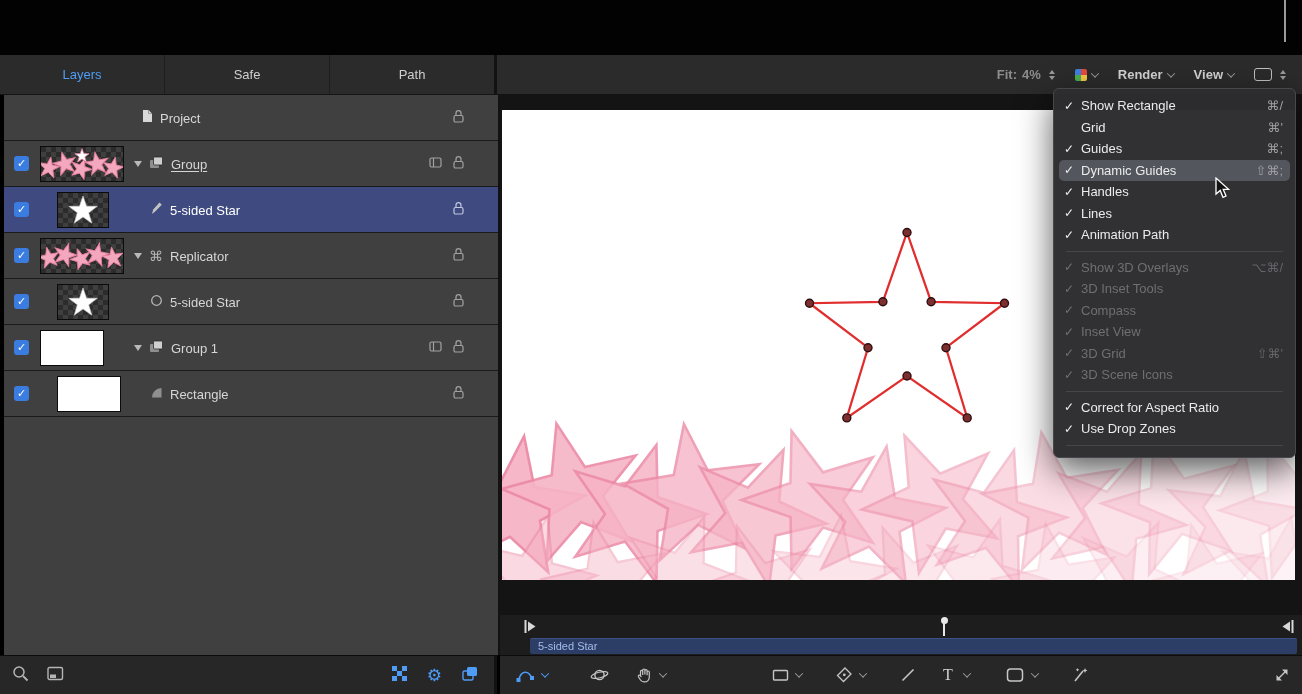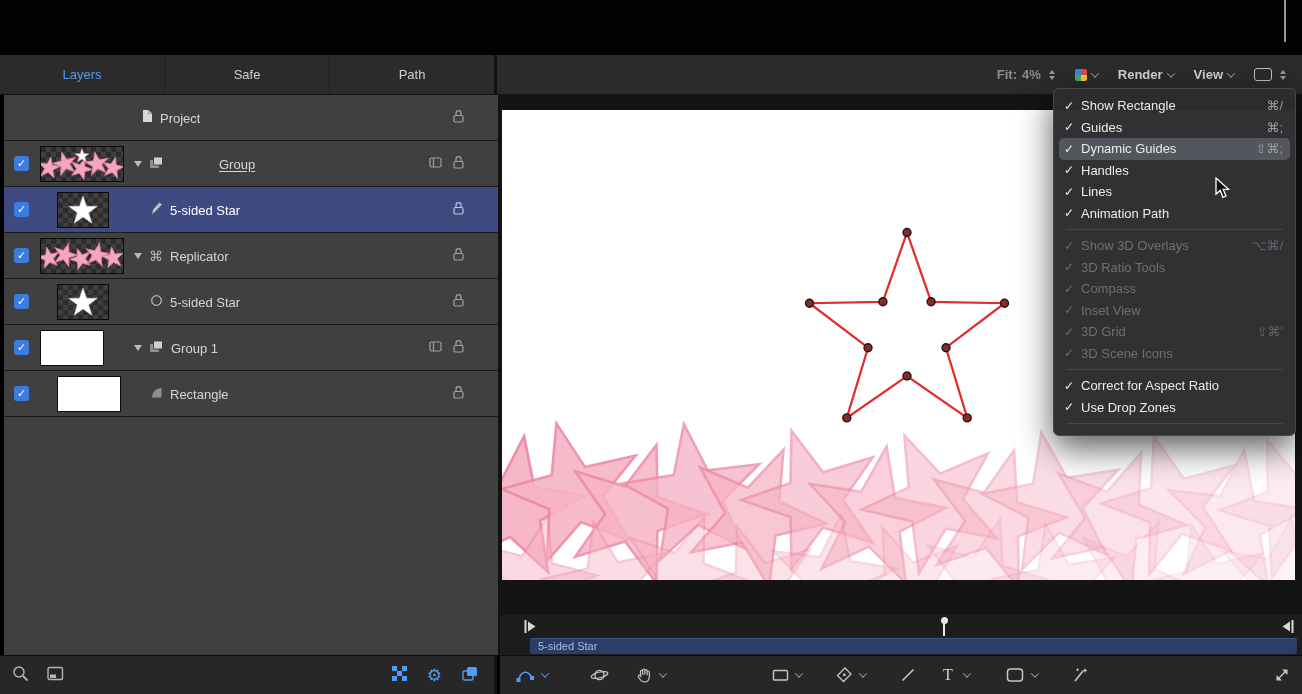--- a/index.html
+++ b/index.html
@@ -29,21 +29,21 @@
   
   .lpanel { position:absolute; left:4px; top:95px; width:497px; height:560px; background:#404040; border-right:3px solid #121212; }
   .lrow { position:relative; height:46px; border-bottom:1px solid #1a1a1a; }
   .lrow.sel { background:#3e4a80; }
   .cb { position:absolute; left:10px; top:15px; width:15px; height:15px; background:#3b7ce0; border-radius:3px; color:#fff; font-size:11px; display:flex; align-items:center; justify-content:center; }
   .thumb { position:absolute; top:5px; height:36px; border:1px solid #0b0b0b; }
   .checker { background:repeating-conic-gradient(#3f3f3f 0% 25%, #2c2c2c 0% 50%) 0 0/10px 10px; }
   .row-main { position:absolute; top:0; height:46px; display:flex; align-items:center; gap:7px; }
   .llabel { font-size:13px; color:#d6d6d6; white-space:nowrap; }
   .sel .llabel { color:#fff; }
-  .u { text-decoration:underline; text-underline-offset:2px;margin-left:48px; }
+  .u { text-decoration:underline; text-underline-offset:2px; }
   .disc { width:0; height:0; border-left:4.5px solid transparent; border-right:4.5px solid transparent; border-top:6px solid #b9b9b9; }
   .row-right { position:absolute; right:33px; top:0; height:46px; display:flex; align-items:center; gap:10px; }
   .cmdglyph { color:#b5b5b5; font-size:14px; line-height:1; }
 
   
   .ltoolbar { position:absolute; left:0; top:655px; width:497px; height:39px; background:#272727; border-top:1px solid #0d0d0d; border-right:3px solid #121212; }
   .lt-left { position:absolute; left:12px; top:0; height:39px; display:flex; align-items:center; gap:18px; }
   .lt-right { position:absolute; right:16px; top:0; height:39px; display:flex; align-items:center; gap:20px; }
   .gear { color:#4f9cf7; font-size:17px; line-height:1; }
 
@@ -448,20 +448,25 @@
       </span>
   </div>
 
   <div class="menu">
     <div class="mi">
         <span class="chk">✓</span>
         <span class="ml">Show Rectangle</span>
         <span class="ms">⌘/</span>
       </div>
     <div class="mi">
+        <span class="chk"></span>
+        <span class="ml">Grid</span>
+        <span class="ms">⌘'</span>
+      </div>
+    <div class="mi">
         <span class="chk">✓</span>
         <span class="ml">Guides</span>
         <span class="ms">⌘;</span>
       </div>
     <div class="mi hl">
         <span class="chk">✓</span>
         <span class="ml">Dynamic Guides</span>
         <span class="ms">⇧⌘;</span>
       </div>
     <div class="mi">
@@ -480,21 +485,21 @@
         <span class="ms"></span>
       </div>
     <div class="msep"></div>
     <div class="mi dis">
         <span class="chk">✓</span>
         <span class="ml">Show 3D Overlays</span>
         <span class="ms">⌥⌘/</span>
       </div>
     <div class="mi dis">
         <span class="chk">✓</span>
-        <span class="ml">3D Ratio Tools</span>
+        <span class="ml">3D Inset Tools</span>
         <span class="ms"></span>
       </div>
     <div class="mi dis">
         <span class="chk">✓</span>
         <span class="ml">Compass</span>
         <span class="ms"></span>
       </div>
     <div class="mi dis">
         <span class="chk">✓</span>
         <span class="ml">Inset View</span>

